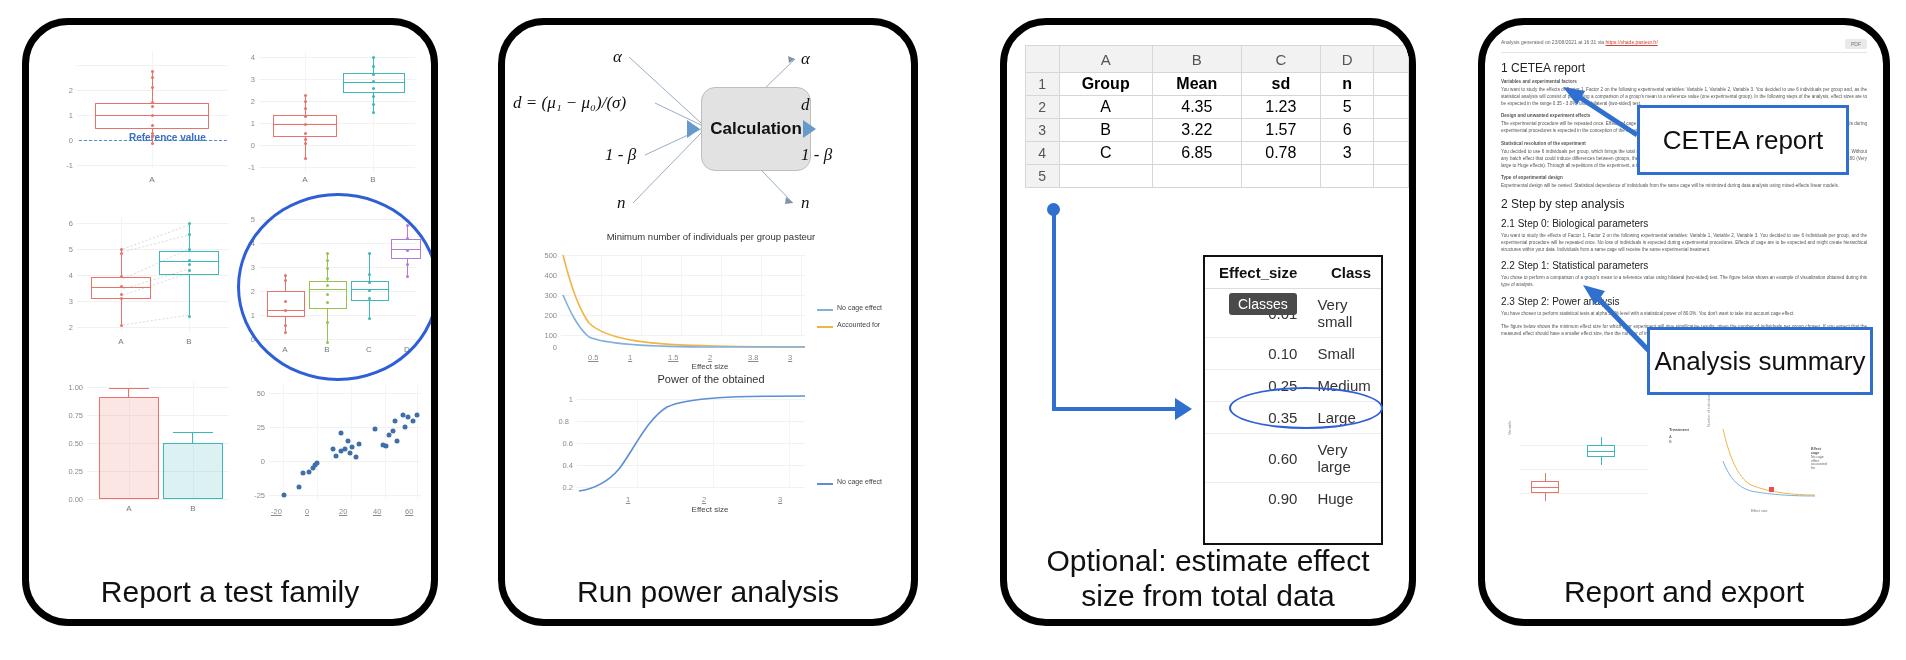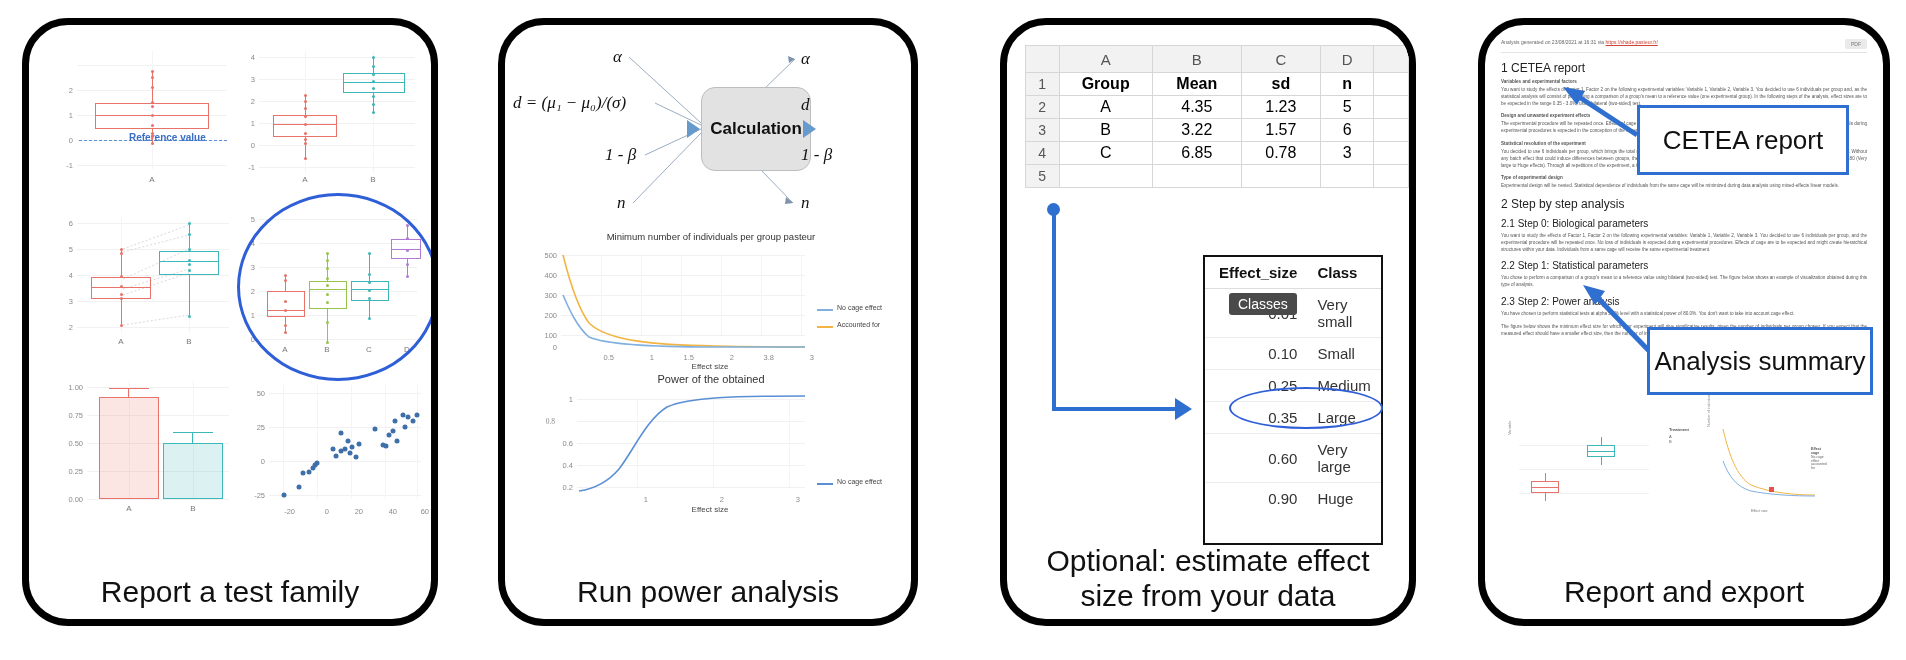--- a/index.html
+++ b/index.html
@@ -13,21 +13,21 @@
   .panel.p3{left:1000px;width:416px;}
   .panel.p4{left:1478px;width:412px;}
 
   .panel-body{position:absolute;left:0;top:0;right:0;bottom:96px;}
   .caption{position:absolute;left:0;right:0;bottom:10px;text-align:center;font-size:30px;color:#111;line-height:1.15;padding:0 14px;box-sizing:border-box;}
   .caption.two{bottom:6px;}
 
   
   .plot{position:absolute;box-sizing:border-box;}
   .axisnum{position:absolute;font-size:7.5px;color:#8a8a8a;text-align:right;transform:translateY(-50%);}
-  .axisnum.bot{transform:translateX(-50%);text-align:right;}
+  .axisnum.bot{transform:translateX(-50%);text-align:left;text-decoration:underline;}
   .gl{position:absolute;background:#f1f1f1;}
   .glv{position:absolute;background:#f4f4f4;width:1px;}
   .boxrect{position:absolute;box-sizing:border-box;border-width:1.2px;border-style:solid;background:transparent;}
   .median{position:absolute;height:1.4px;}
   .whisk{position:absolute;width:1px;}
   .pt{position:absolute;width:3px;height:3px;border-radius:50%;}
   .plabel{position:absolute;font-size:8px;color:#777;transform:translateX(-50%);}
   .ptitle{position:absolute;font-size:9.5px;color:#333;text-align:center;left:0;right:0;}
   .dashref{position:absolute;height:0;border-top:1.4px dashed #5b8fd4;}
   .reftext{position:absolute;font-size:10px;color:#3a6fc4;font-weight:bold;}
@@ -431,21 +431,21 @@
         <div class="ptitle" style="top:0;font-size:11px;">Power of the obtained</div>
         <div class="gl" style="left:62px;top:26px;width:228px;height:1px;"></div>
         <div class="gl" style="left:62px;top:48px;width:228px;height:1px;"></div>
         <div class="gl" style="left:62px;top:70px;width:228px;height:1px;"></div>
         <div class="gl" style="left:62px;top:92px;width:228px;height:1px;"></div>
         <div class="gl" style="left:62px;top:114px;width:228px;height:1px;"></div>
         <div class="glv" style="left:122px;top:26px;height:88px;"></div>
         <div class="glv" style="left:198px;top:26px;height:88px;"></div>
         <div class="glv" style="left:274px;top:26px;height:88px;"></div>
         <span class="axisnum" style="left:36px;top:26px;width:22px;">1</span>
-        <span class="axisnum" style="left:18px;top:48px;width:22px;font-family:Liberation Serif, serif;">0.8</span>
+        <span class="axisnum" style="left:32px;top:48px;width:22px;">0.8</span>
         <span class="axisnum" style="left:36px;top:70px;width:22px;">0.6</span>
         <span class="axisnum" style="left:36px;top:92px;width:22px;">0.4</span>
         <span class="axisnum" style="left:36px;top:114px;width:22px;">0.2</span>
         <svg width="392" height="152" style="position:absolute;left:0;top:0;">
           <path d="M64,118 C78,116 92,110 104,96 C118,78 132,46 152,34 C174,24 220,23 290,23" stroke="#5b8fd4" stroke-width="1.6" fill="none"></path>
         </svg>
         <span class="axisnum bot" style="left:122px;top:122px;width:22px;">1</span>
         <span class="axisnum bot" style="left:198px;top:122px;width:22px;">2</span>
         <span class="axisnum bot" style="left:274px;top:122px;width:22px;">3</span>
         <div style="position:absolute;left:120px;top:132px;width:150px;text-align:center;font-size:8px;color:#444;">Effect size</div>
@@ -516,21 +516,21 @@
       <div class="dot" style="left:40px;top:178px;"></div>
       <div class="connector" style="left:45px;top:186px;width:4px;height:200px;"></div>
       <div class="connector" style="left:45px;top:382px;width:126px;height:4px;"></div>
       <div class="bigarrow" style="left:168px;top:373px;"></div>
 
       <div class="estab" style="left:196px;top:230px;width:180px;height:290px;">
         <table>
           <tbody>
               <tr>
             <th class="num" style="text-align:left;padding-left:14px;">Effect_size</th>
-            <th style="text-align:left;">Class</th>
+            <th style="text-align:right;">Class</th>
           </tr>
           <tr>
             <td class="num">0.01</td>
             <td>Very small</td>
           </tr>
           <tr>
             <td class="num">0.10</td>
             <td>Small</td>
           </tr>
           <tr>
@@ -549,21 +549,21 @@
             <td class="num">0.90</td>
             <td>Huge</td>
           </tr>
         </tbody>
           </table>
         <div class="tooltip" style="left:24px;top:36px;">Classes</div>
       </div>
       <div class="hl-circle" style="left:222px;top:362px;width:150px;height:38px;border-width:2.5px;"></div>
 
     </div>
-    <div class="caption two">Optional: estimate effect size from your data</div>
+    <div class="caption two">Optional: estimate effect size from total data</div>
   </div>
 
   <div class="panel p4">
     <div class="panel-body">
       <div class="doc">
         <div class="badge">PDF</div>
         <div class="sub">
           <span>Analysis generated on 23/08/2021 at 16:31 via </span><a href="#">https://shade.pasteur.fr/</a>
         </div>
         <hr>

